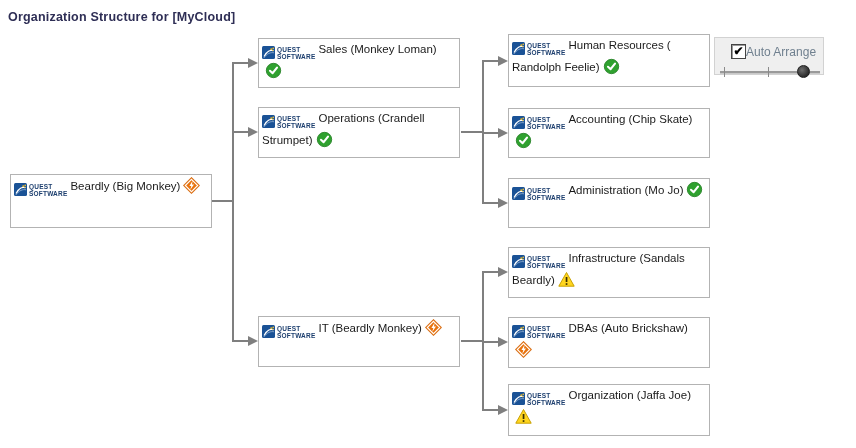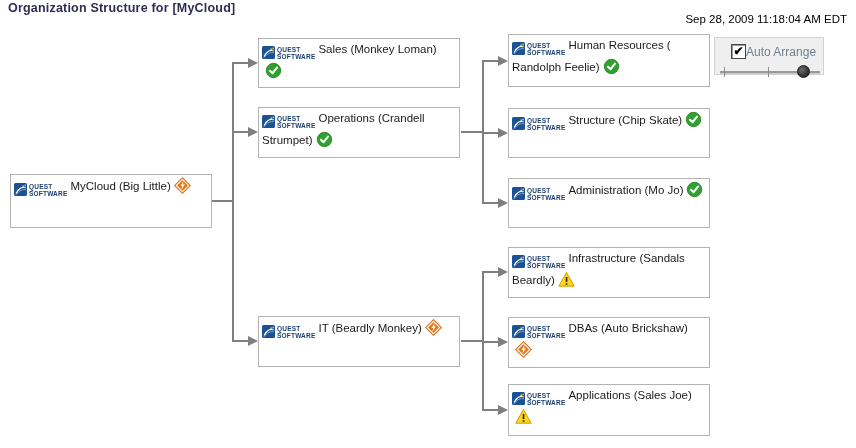--- a/index.html
+++ b/index.html
@@ -2,21 +2,21 @@
 <html><head>
 <meta charset="utf-8">
 <style>
   html,body{margin:0;padding:0;background:#fff;}
   #screen{
     position:relative;width:856px;height:448px;background:#ffffff;overflow:hidden;
     font-family:"Liberation Sans", sans-serif;
   }
   
   .page-title{
-    position:absolute;left:8px;top:1px;
+    position:absolute;left:8px;top:10px;
     font-size:12.5px;font-weight:bold;color:#2e2e55;letter-spacing:0.2px;
   }
   .timestamp{
     position:absolute;right:9px;top:13px;
     font-size:11.5px;color:#000;
   }
   
   .node{
     position:absolute;background:#ffffff;border:1px solid #b3b3b3;
     padding:2px 3px;font-size:11.5px;color:#1a1a1a;line-height:17px;
@@ -98,21 +98,20 @@
       <path d="M8.5 1.5 L16.2 15.2 L0.8 15.2 Z" fill="#ffd51e" stroke="#c8a000" stroke-width="1"></path>
       <rect x="7.7" y="6" width="1.7" height="5" fill="#3a3000"></rect>
       <rect x="7.7" y="12.2" width="1.7" height="1.7" fill="#3a3000"></rect>
     </g>
   </defs>
 </svg>
 
 <div id="screen">
 
   <div class="page-title">Organization Structure for [MyCloud]</div>
-  <div class="timestamp">Sep 28, 2009 11:18:04 AM EDT</div>
 
   <div class="hline" style="left:212px;top:200px;width:22px"></div>
   <div class="vline" style="left:232px;top:62px;height:280px"></div>
   <div class="hline" style="left:232px;top:62px;width:17px"></div>
   <div class="arrow" style="left:248px;top:58px"></div>
   <div class="hline" style="left:232px;top:131px;width:17px"></div>
   <div class="arrow" style="left:248px;top:127px"></div>
   <div class="hline" style="left:232px;top:340px;width:17px"></div>
   <div class="arrow" style="left:248px;top:336px"></div>
 
@@ -130,21 +129,21 @@
   <div class="hline" style="left:482px;top:271px;width:17px"></div>
   <div class="arrow" style="left:498px;top:267px"></div>
   <div class="hline" style="left:482px;top:341px;width:17px"></div>
   <div class="arrow" style="left:498px;top:337px"></div>
   <div class="hline" style="left:482px;top:409px;width:17px"></div>
   <div class="arrow" style="left:498px;top:405px"></div>
 
   <div class="node n-root">
     <span class="qlogo"><svg width="13" height="13">
           <use href="#tpl-qmark"></use>
-        </svg><span class="qtext"><span>QUEST</span><br><span>SOFTWARE</span></span></span><span>MyCloud (Big Little)</span><span class="sticon"><svg width="17" height="17">
+        </svg><span class="qtext"><span>QUEST</span><br><span>SOFTWARE</span></span></span><span>Beardly (Big Monkey)</span><span class="sticon"><svg width="17" height="17">
           <use href="#tpl-crit"></use>
         </svg></span>
   </div>
 
   <div class="node n-sales">
     <span class="qlogo"><svg width="13" height="13">
           <use href="#tpl-qmark"></use>
         </svg><span class="qtext"><span>QUEST</span><br><span>SOFTWARE</span></span></span><span>Sales (Monkey Loman)</span><span class="sticon"><svg width="17" height="17">
           <use href="#tpl-ok"></use>
         </svg></span>
@@ -170,21 +169,21 @@
     <span class="qlogo"><svg width="13" height="13">
           <use href="#tpl-qmark"></use>
         </svg><span class="qtext"><span>QUEST</span><br><span>SOFTWARE</span></span></span><span>Human Resources ( Randolph Feelie)</span><span class="sticon"><svg width="17" height="17">
           <use href="#tpl-ok"></use>
         </svg></span>
   </div>
 
   <div class="node n-acct">
     <span class="qlogo"><svg width="13" height="13">
           <use href="#tpl-qmark"></use>
-        </svg><span class="qtext"><span>QUEST</span><br><span>SOFTWARE</span></span></span><span>Structure (Chip Skate)</span><span class="sticon"><svg width="17" height="17">
+        </svg><span class="qtext"><span>QUEST</span><br><span>SOFTWARE</span></span></span><span>Accounting (Chip Skate)</span><span class="sticon"><svg width="17" height="17">
           <use href="#tpl-ok"></use>
         </svg></span>
   </div>
 
   <div class="node n-admin">
     <span class="qlogo"><svg width="13" height="13">
           <use href="#tpl-qmark"></use>
         </svg><span class="qtext"><span>QUEST</span><br><span>SOFTWARE</span></span></span><span>Administration (Mo Jo)</span><span class="sticon"><svg width="17" height="17">
           <use href="#tpl-ok"></use>
         </svg></span>
@@ -202,21 +201,21 @@
     <span class="qlogo"><svg width="13" height="13">
           <use href="#tpl-qmark"></use>
         </svg><span class="qtext"><span>QUEST</span><br><span>SOFTWARE</span></span></span><span>DBAs (Auto Brickshaw)</span><span class="sticon"><svg width="17" height="17">
           <use href="#tpl-crit"></use>
         </svg></span>
   </div>
 
   <div class="node n-apps">
     <span class="qlogo"><svg width="13" height="13">
           <use href="#tpl-qmark"></use>
-        </svg><span class="qtext"><span>QUEST</span><br><span>SOFTWARE</span></span></span><span>Applications (Sales Joe)</span><span class="sticon"><svg width="17" height="17">
+        </svg><span class="qtext"><span>QUEST</span><br><span>SOFTWARE</span></span></span><span>Organization (Jaffa Joe)</span><span class="sticon"><svg width="17" height="17">
           <use href="#tpl-warn"></use>
         </svg></span>
   </div>
 
   <div class="aa-panel">
     <div class="aa-row">
       <span class="aa-checkbox">✔</span>
       <span class="aa-label">Auto Arrange</span>
     </div>
     <div class="aa-slider">

